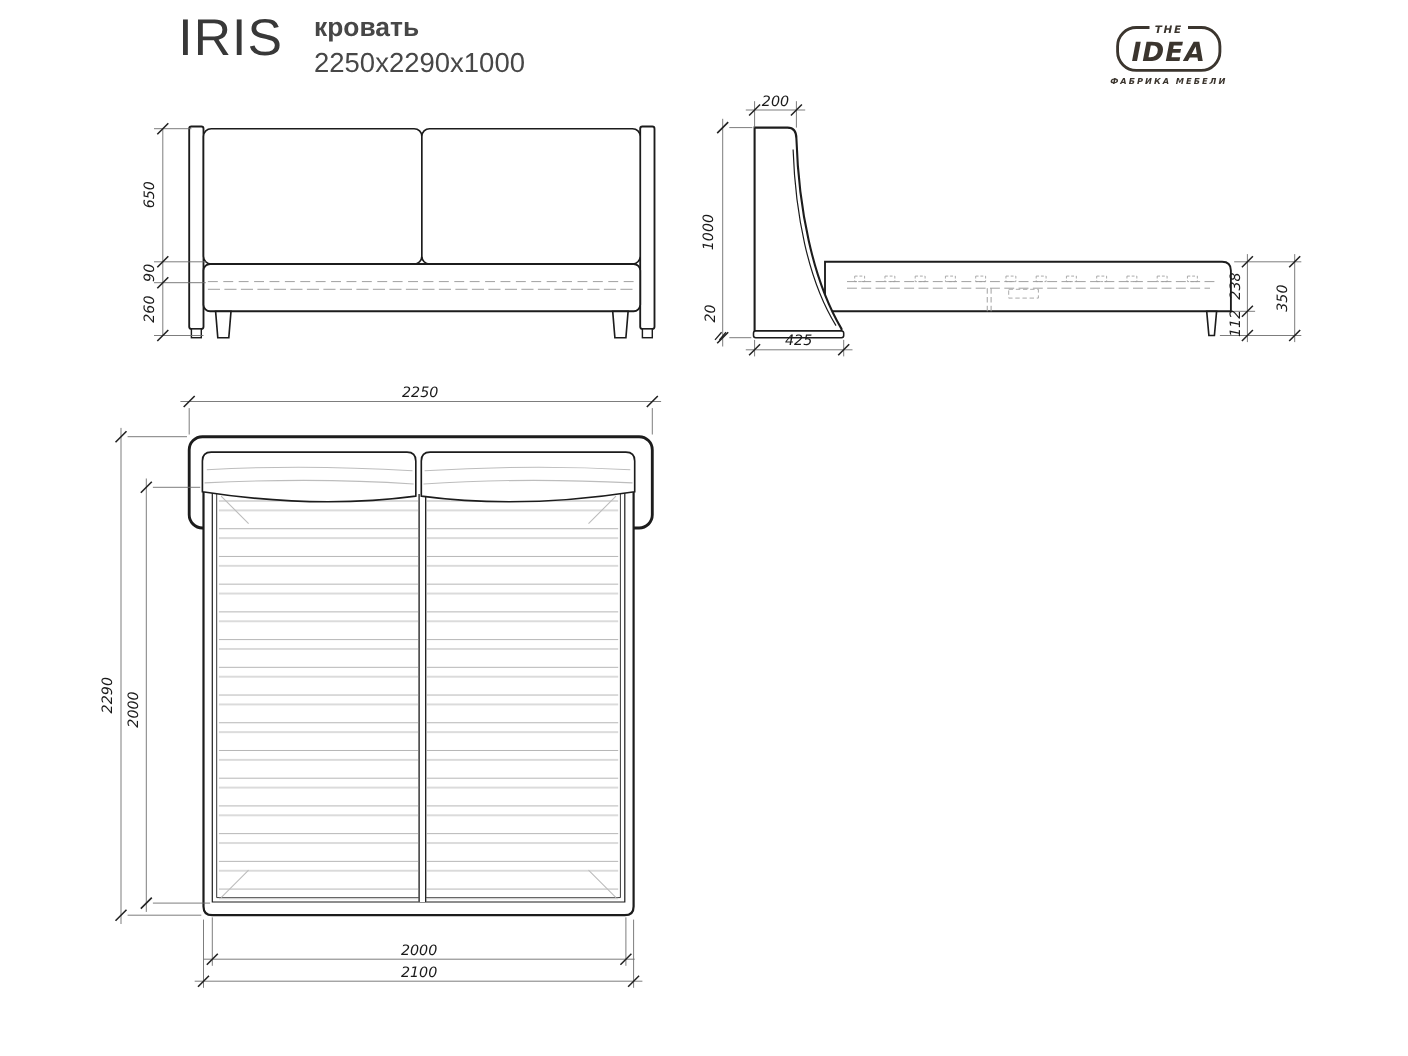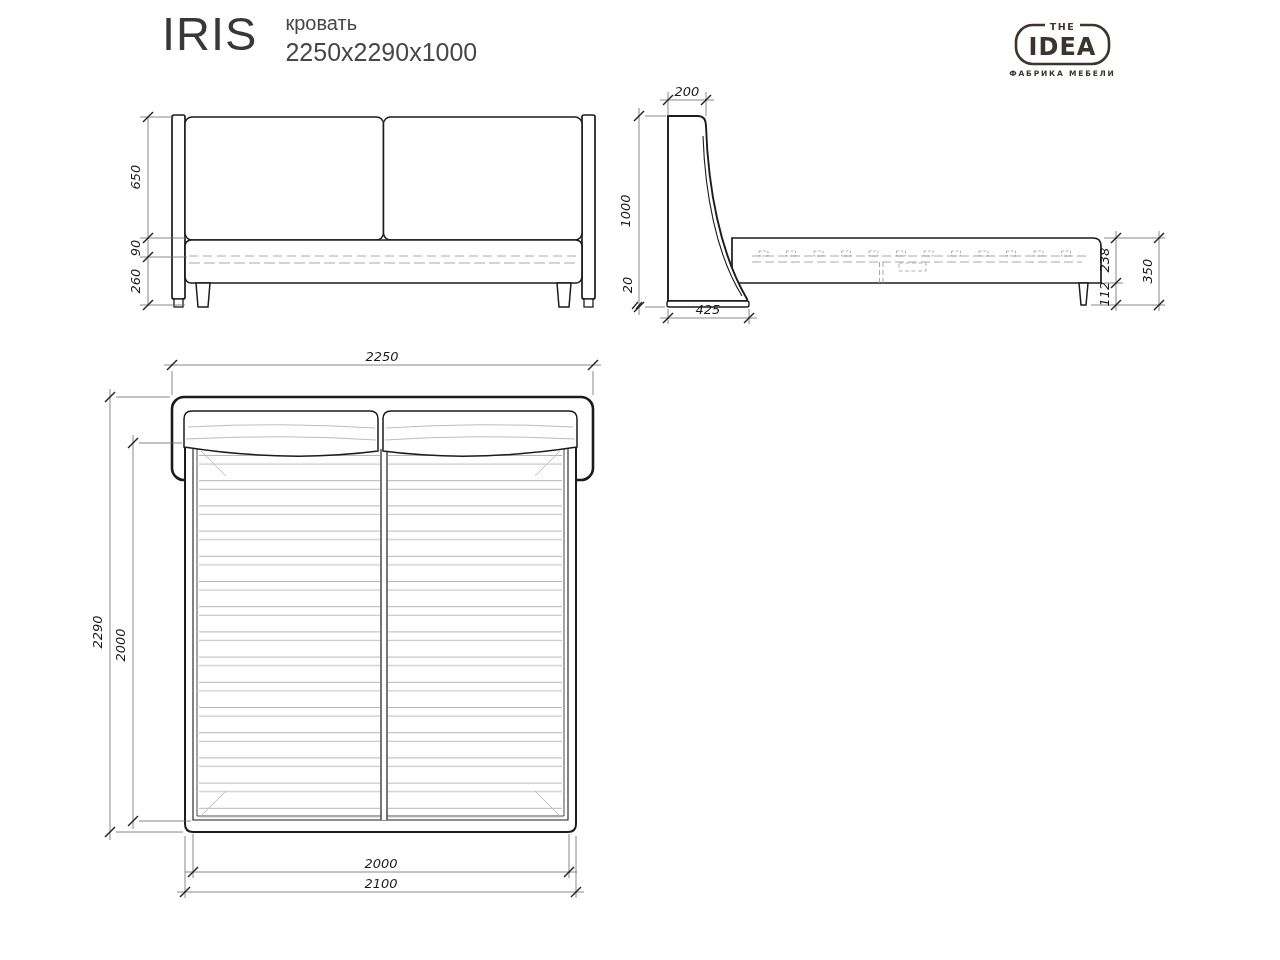--- a/index.html
+++ b/index.html
@@ -1,23 +1,23 @@
 <!DOCTYPE html>
 <html><head>
 <meta charset="utf-8">
 <style>
   html,body{margin:0;padding:0;background:#fff;}
   .sheet{position:relative;width:1280px;height:960px;background:#ffffff;overflow:hidden;
          font-family:"Liberation Sans",sans-serif;color:#3e3e3e;}
   .title-row{position:absolute;left:162px;top:10px;display:flex;gap:28px;align-items:flex-start;}
   .product-name{font-size:47px;font-weight:300;letter-spacing:1px;line-height:1;color:#383838;}
   .subtitle{margin-top:2px;}
-  .product-type{font-size:20px;font-weight:400;color:#474747;line-height:1.15;}
+  .product-type{font-size:24px;font-weight:700;color:#474747;line-height:1.15;}
   .product-size{font-size:25px;font-weight:300;color:#474747;margin-top:3px;}
-  .logo{position:absolute;left:1005px;top:12px;}
+  .logo{position:absolute;left:1005px;top:12px;font-style:italic;}
   .view{position:absolute;}
   svg{display:block;}
   svg text.dim{font-family:"DejaVu Sans",sans-serif;font-style:italic;font-size:13px;fill:#1a1a1a;}
   .outline{fill:#ffffff;stroke:#1c1c1c;}
   .dimline{stroke:#6b6b6b;stroke-width:0.8;fill:none;}
   .dashline{stroke:#9f9f9f;stroke-width:0.9;fill:none;}
   .detail{stroke:#bdbdbd;stroke-width:1;fill:none;}
 </style>
 </head>
 <body>
@@ -77,21 +77,21 @@
         <use href="#tick" transform="translate(58,150)"></use>
         <use href="#tick" transform="translate(58,169)"></use>
         <use href="#tick" transform="translate(58,217)"></use>
         <text class="dim" text-anchor="middle" transform="rotate(-90 50 89)" x="50" y="89">650</text>
         <text class="dim" text-anchor="middle" transform="rotate(-90 50 160)" x="50" y="160">90</text>
         <text class="dim" text-anchor="middle" transform="rotate(-90 50 193)" x="50" y="193">260</text>
       </g>
     </svg>
   </div>
 
-  <div class="view" style="left:612px;top:78px;">
+  <div class="view" style="left:630px;top:78px;">
     <svg width="570" height="255" viewBox="0 0 570 255">
       <g>
 
         <path class="outline" stroke-width="1.7" d="M120 160 H481 Q489 160 489 168 V205 H120 Z"></path>
         <path class="dashline" stroke-dasharray="9,4" d="M140 178 H474"></path>
         <path class="dashline" stroke-dasharray="9,4" d="M140 184 H470"></path>
 
         <g stroke="#9f9f9f" stroke-width="0.8" fill="none" stroke-dasharray="2.6,1.7">
           <rect x="147" y="173" width="9" height="5"></rect>
             <rect x="174.5" y="173" width="9" height="5"></rect>

